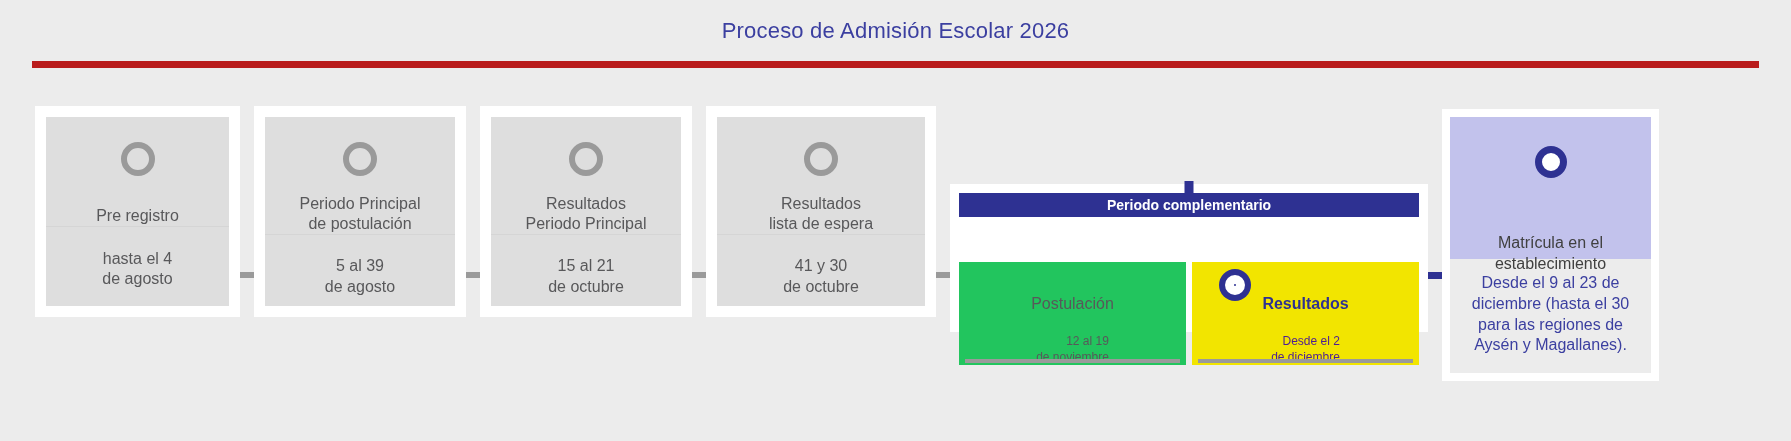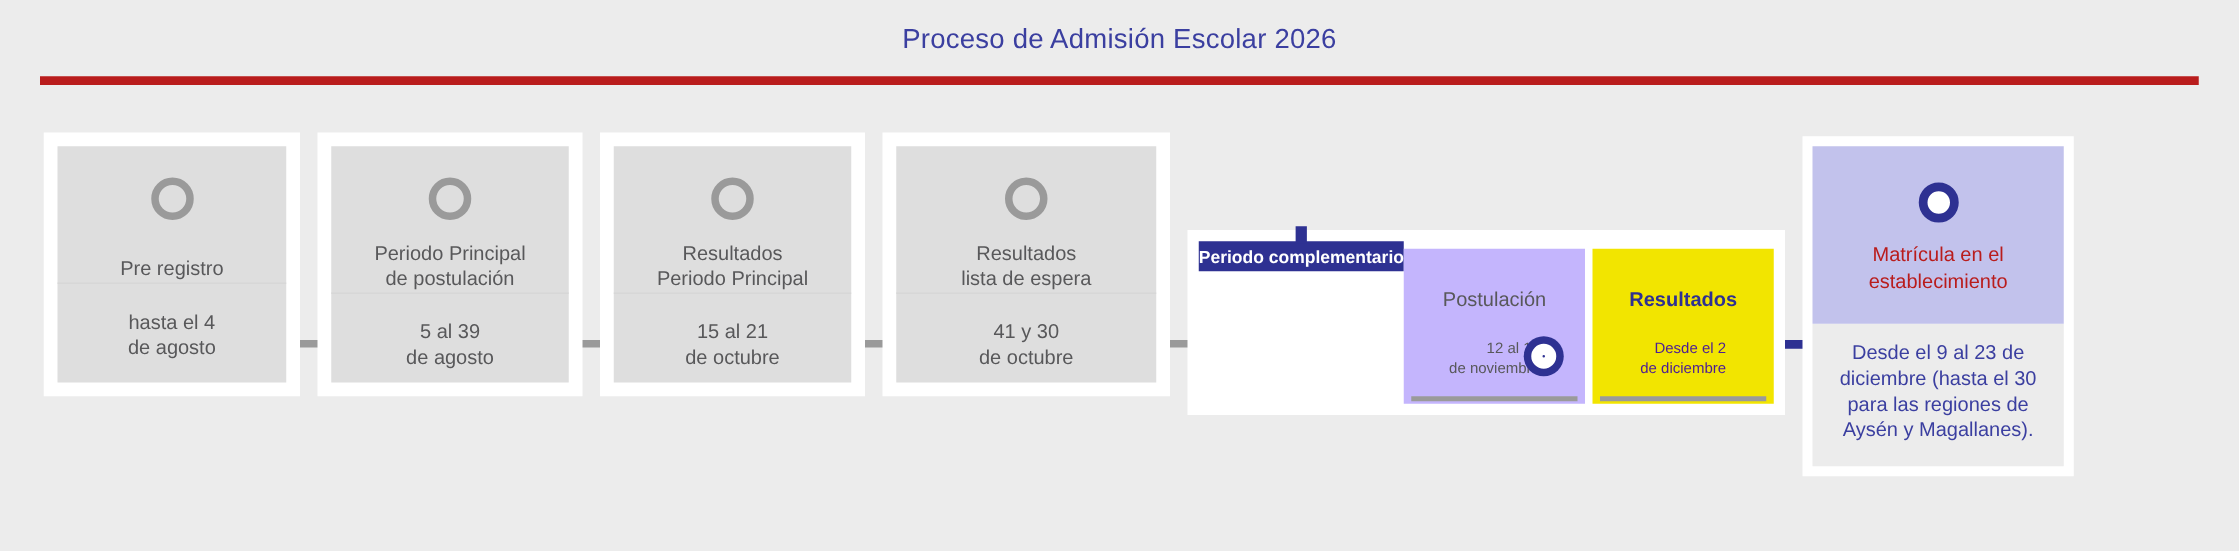--- a/index.html
+++ b/index.html
@@ -120,21 +120,22 @@
 
   
   #group-complementary {
     position: relative;
     align-self: flex-start;
     margin-top: 78px;
     background: #ffffff;
     padding: 9px;
     height: 148px;
     display: flex;
-    flex-direction: row;
+    flex-direction: column;
+    gap: 39px;
   }
   #group-header {
     background: #2e3192;
     color: #ffffff;
     font-size: 14px;
     font-weight: bold;
     text-align: center;
     height: 24px;
     line-height: 24px;
     position: relative;
@@ -156,21 +157,21 @@
     padding-top: 6px;
     gap: 6px;
   }
   .sub-panel {
     flex: 1;
     display: flex;
     flex-direction: column;
     align-items: center;
     position: relative;
   }
-  .sub-panel.neutral { background: #c4b5fd; }
+  .sub-panel.neutral { background: #22c55e; }
   .sub-panel.accent  { background: #f2e500; }
 
   .sub-title {
     font-size: 16px;
     text-align: center;
     margin-top: 32px;
     line-height: 1.25;
   }
   .sub-date {
     font-size: 12px;
@@ -228,23 +229,23 @@
     top: 45px;
     transform: translate(-50%, -50%);
     width: 32px;
     height: 32px;
     border-radius: 50%;
     background: #ffffff;
     border: 7px solid #2e3192;
     z-index: 5;
   }
   #final-title {
-    margin-top: 78px;
-    font-size: 16px;
-    color: #b91c1c;
+    margin-top: 116px;
+    font-size: 16px;
+    color: #404040;
     text-align: center;
     line-height: 1.3;
     padding: 0 8px;
   }
   #final-body {
     background: #ececec;
     flex: 1;
     height: 114px;
     padding: 14px 8px 0 8px;
   }

